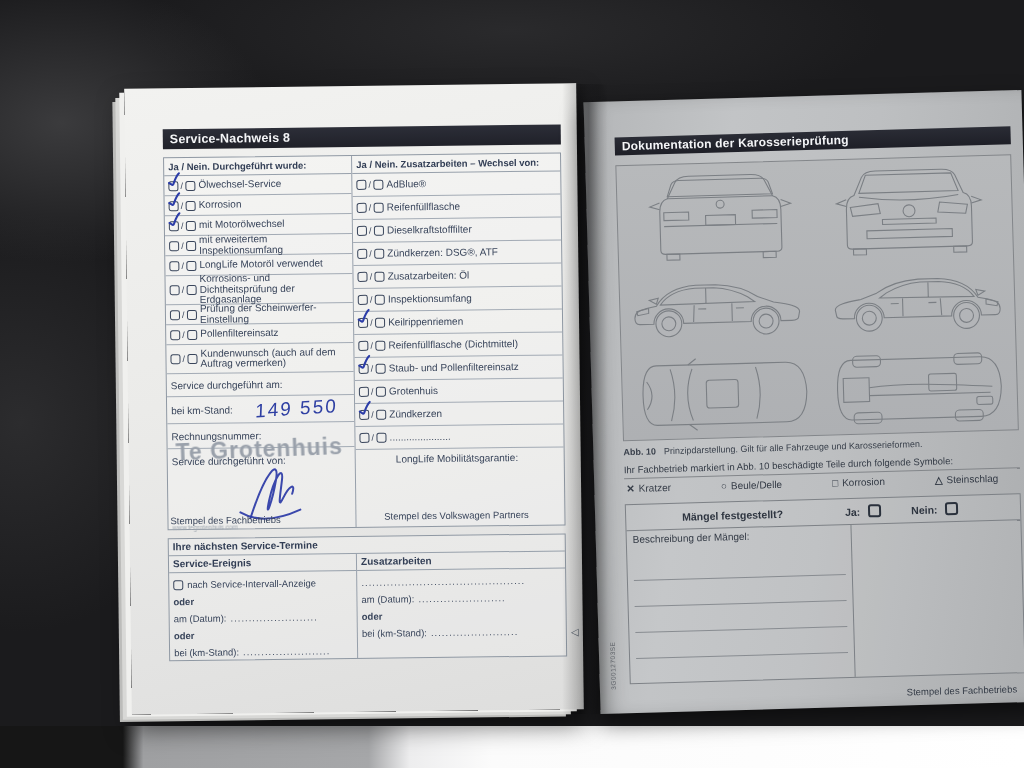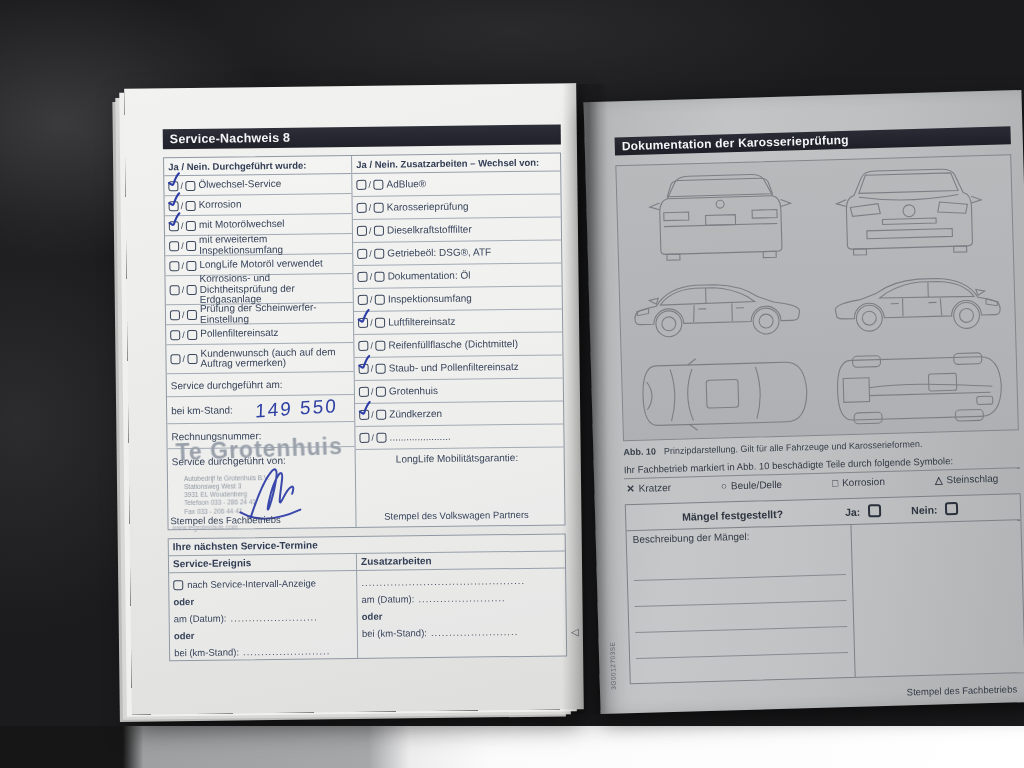--- a/index.html
+++ b/index.html
@@ -200,27 +200,20 @@
         <div class="frow km">
           <span>bei km-Stand:</span>
           <span class="hand">149 550</span>
         </div>
         <div class="frow rech">
           <span>Rechnungsnummer:</span>
         </div>
         <div class="stamp-cell">
           <span class="svc-von">Service durchgeführt von:</span>
           <span class="stamp-title">Te Grotenhuis</span>
-          <div class="stamp-lines" id="stamp-lines">
-              <div>Autobedrijf te Grotenhuis B.V.</div>
-              <div>Stationsweg West 3</div>
-              <div>3931 EL Woudenberg</div>
-              <div>Telefoon 033 - 286 24 41</div>
-              <div>Fax 033 - 206 44 41</div>
-            </div>
           <svg class="signature" viewBox="0 0 90 86">
             <path d="M24,74 C40,26 54,14 50,36 C46,58 38,78 43,56 C48,34 58,20 56,36 C54,52 51,66 57,54 C63,42 70,38 66,50"></path>
             <path d="M14,68 C34,80 56,74 74,66"></path>
           </svg>
           <span class="stamp-cap">Stempel des Fachbetriebs</span>
           <span class="stamp-url">www.tegrotenhuis.com</span>
         </div>
       </div>
       <div class="col col-r">
         <div class="col-head">Ja / Nein. Zusatzarbeiten – Wechsel von:</div>
@@ -232,64 +225,64 @@
                 <span class="cb"></span>
               </span>
               <span class="clabel">AdBlue®</span>
             </div>
             <div class="crow">
               <span class="cbp">
                 <span class="cb"></span>
                 <span class="sl">/</span>
                 <span class="cb"></span>
               </span>
-              <span class="clabel">Karosserieprüfung</span>
+              <span class="clabel">Reifenfüllflasche</span>
             </div>
             <div class="crow">
               <span class="cbp">
                 <span class="cb"></span>
                 <span class="sl">/</span>
                 <span class="cb"></span>
               </span>
               <span class="clabel">Dieselkraftstofffilter</span>
             </div>
             <div class="crow">
               <span class="cbp">
                 <span class="cb"></span>
                 <span class="sl">/</span>
                 <span class="cb"></span>
               </span>
-              <span class="clabel">Getriebeöl: DSG®, ATF</span>
-            </div>
-            <div class="crow">
-              <span class="cbp">
-                <span class="cb"></span>
-                <span class="sl">/</span>
-                <span class="cb"></span>
-              </span>
-              <span class="clabel">Dokumentation: Öl</span>
+              <span class="clabel">Zündkerzen: DSG®, ATF</span>
+            </div>
+            <div class="crow">
+              <span class="cbp">
+                <span class="cb"></span>
+                <span class="sl">/</span>
+                <span class="cb"></span>
+              </span>
+              <span class="clabel">Zusatzarbeiten: Öl</span>
             </div>
             <div class="crow">
               <span class="cbp">
                 <span class="cb"></span>
                 <span class="sl">/</span>
                 <span class="cb"></span>
               </span>
               <span class="clabel">Inspektionsumfang</span>
             </div>
             <div class="crow">
               <span class="cbp">
                 <span class="cb"></span>
                 <span class="sl">/</span>
                 <span class="cb"></span>
                 <svg class="pen-check" viewBox="0 0 20 20">
                   <path d="M4,12 C7,14 8,16 9,14 C11,10 13,5 17,2"></path>
                 </svg>
               </span>
-              <span class="clabel">Luftfiltereinsatz</span>
+              <span class="clabel">Keilrippenriemen</span>
             </div>
             <div class="crow">
               <span class="cbp">
                 <span class="cb"></span>
                 <span class="sl">/</span>
                 <span class="cb"></span>
               </span>
               <span class="clabel">Reifenfüllflasche (Dichtmittel)</span>
             </div>
             <div class="crow">

